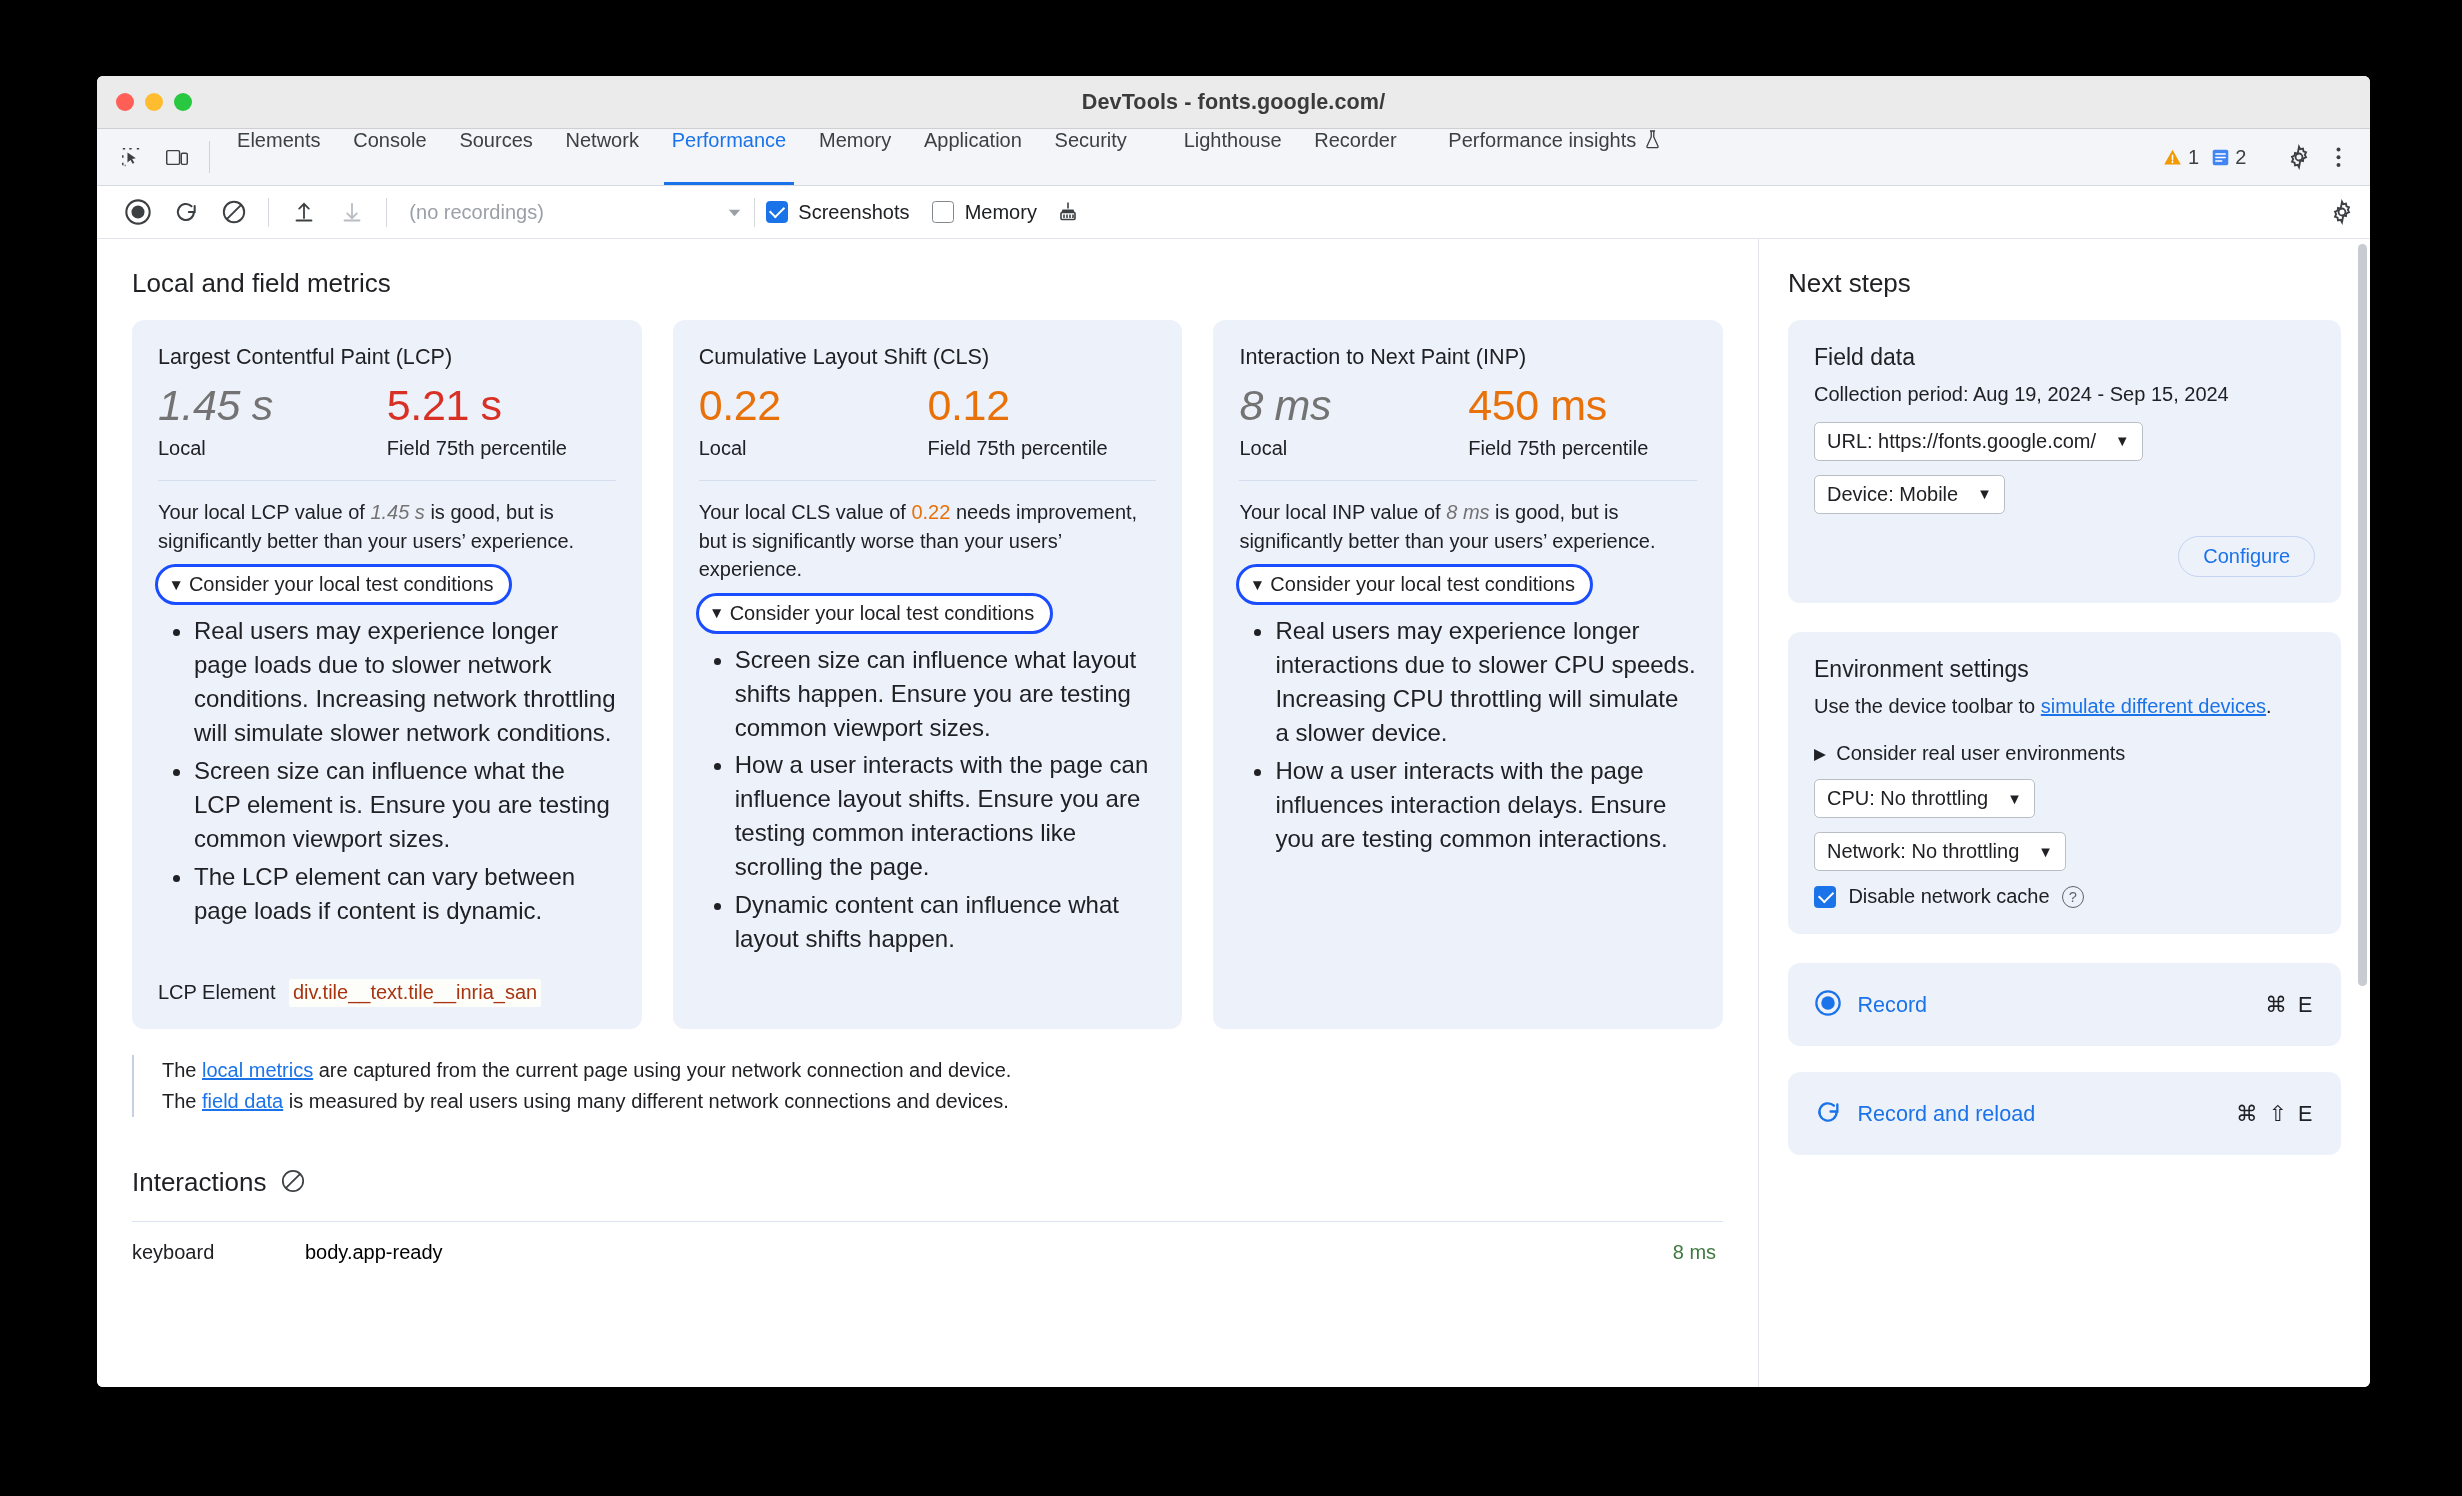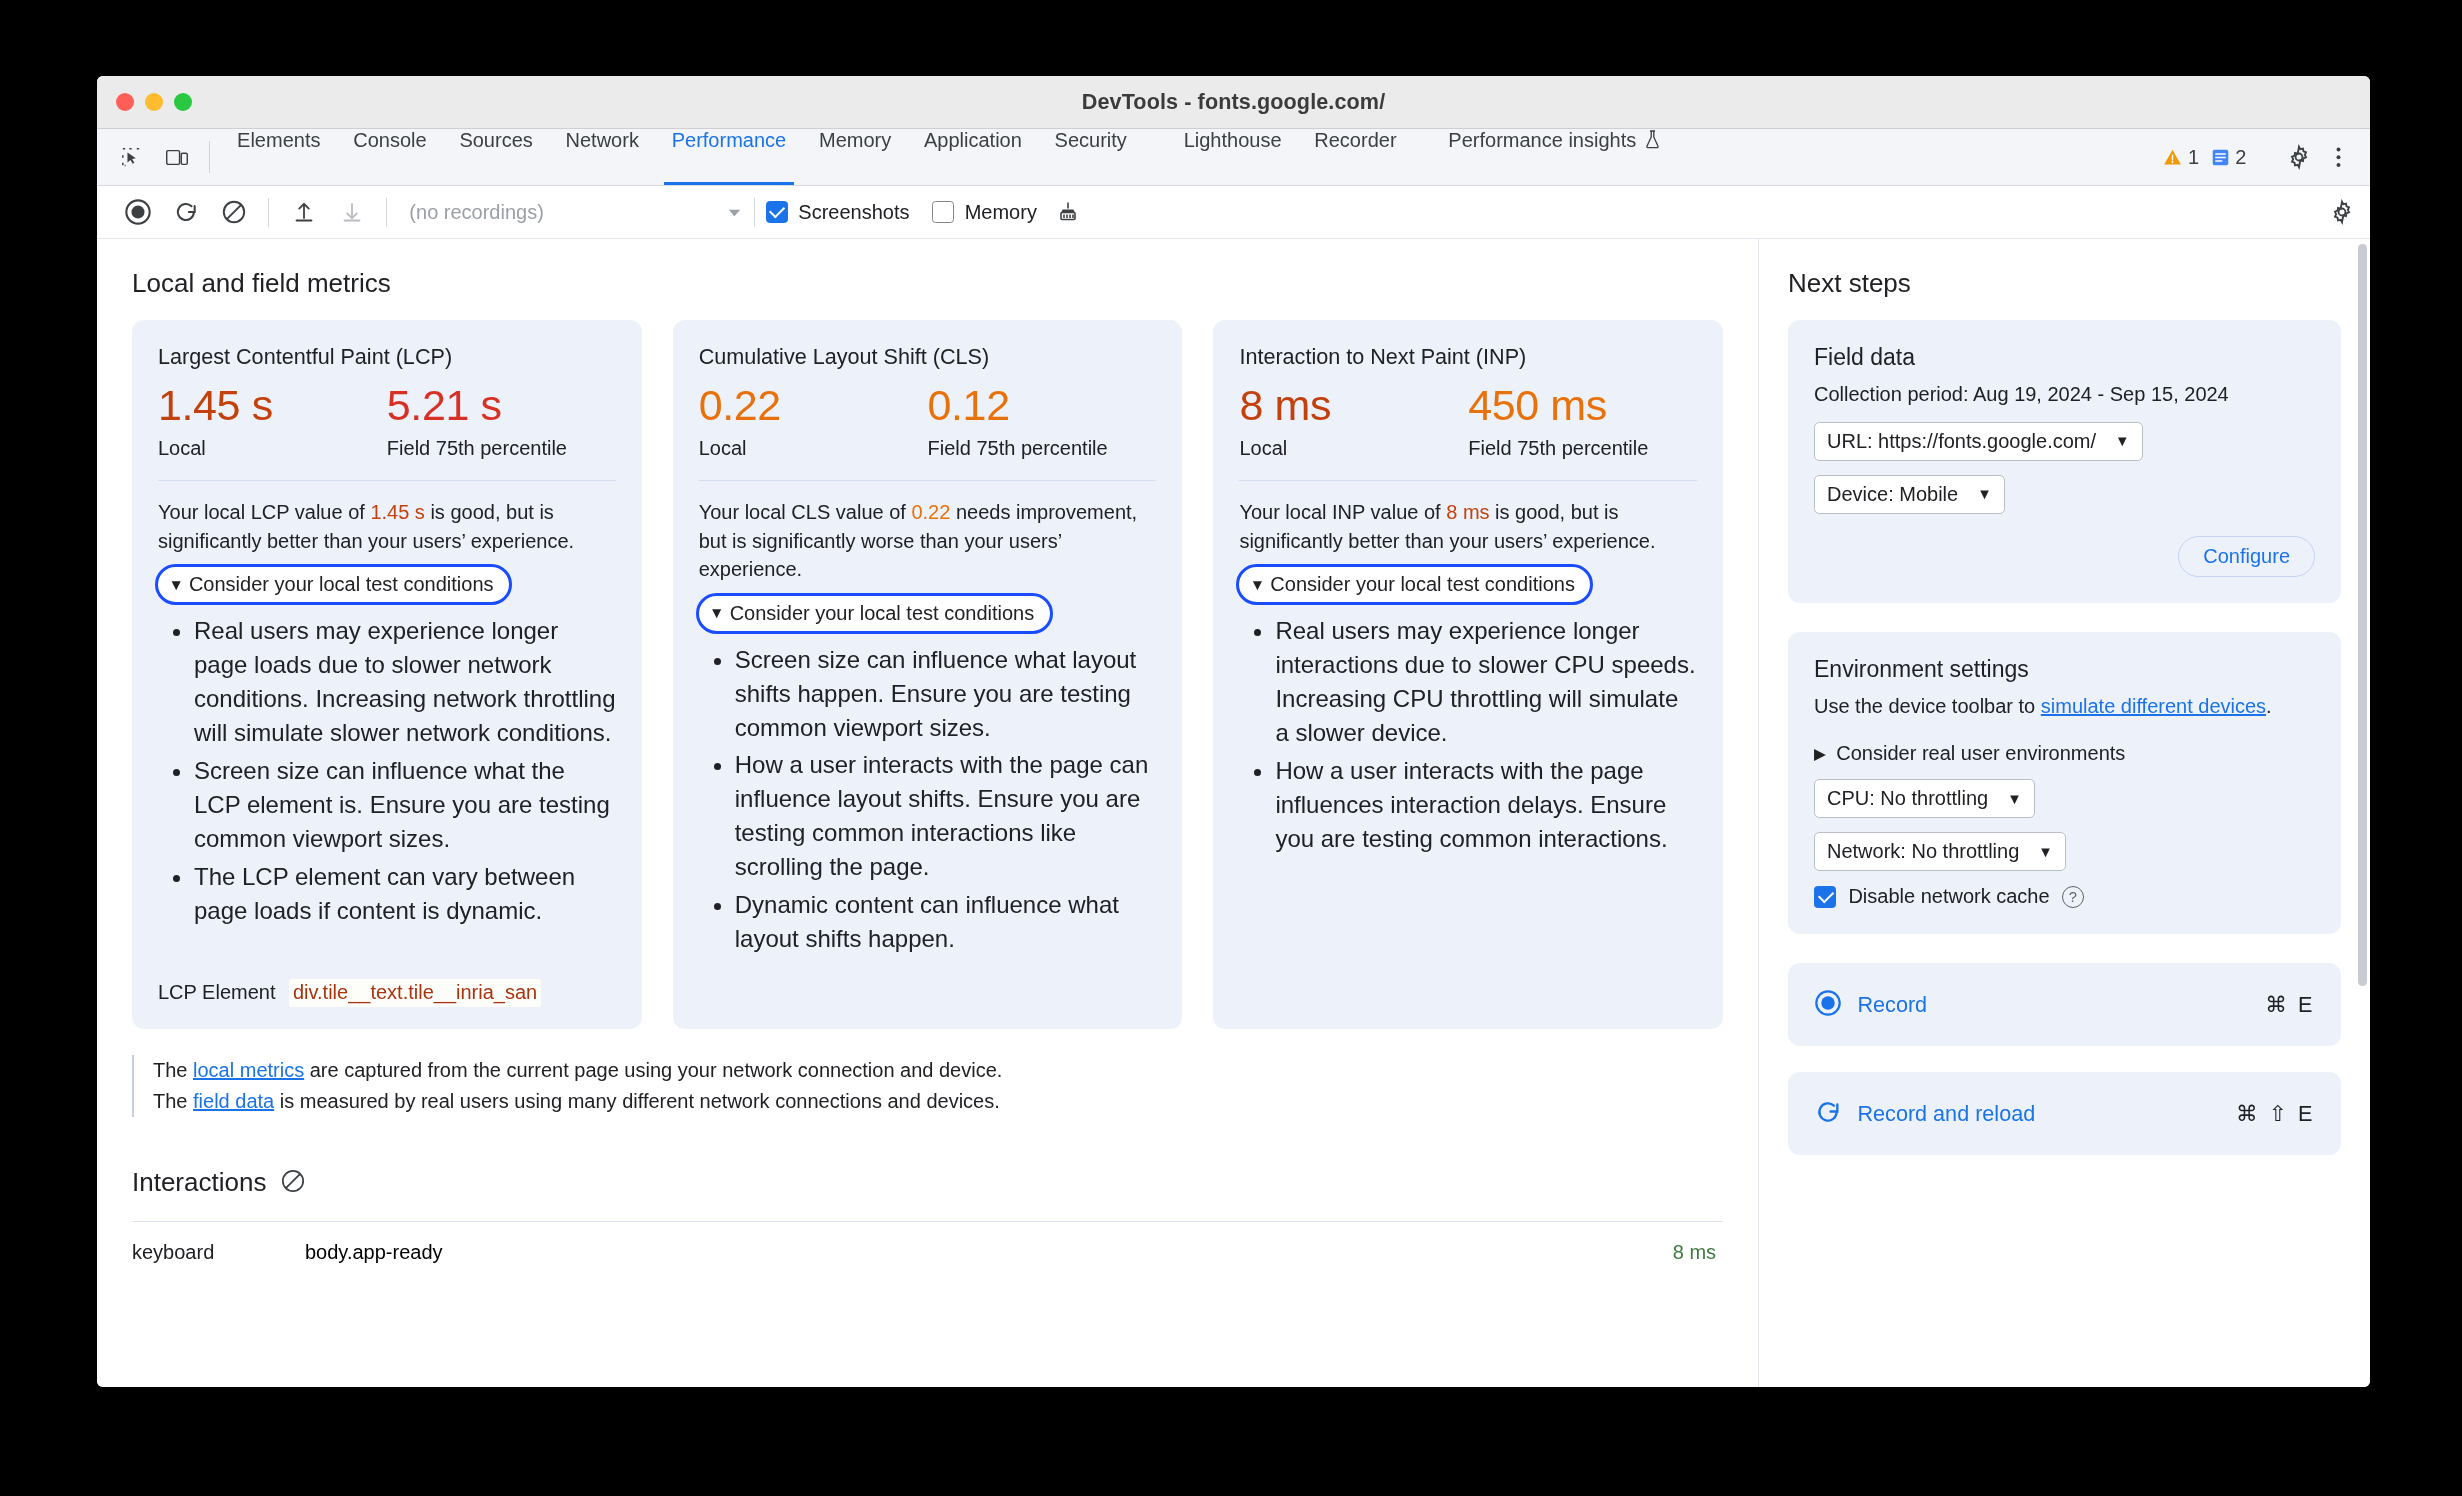--- a/index.html
+++ b/index.html
@@ -117,21 +117,21 @@
     flex: 1 1 0; min-width: 0;
     background: #edf1fa;
     border-radius: 12px;
     padding: 24px 26px 22.4px 26px;
   }
   .card-title { font-size: 21.6px; color: #202124; margin-bottom: 8.6px; }
   .values { display: flex; }
   .vcol { flex: 1 1 0; min-width: 0; }
   .vnum { font-size: 43px; line-height: 1.25; letter-spacing: -0.4px; }
   .vlabel { font-size: 20px; color: #202124; line-height: 1.28; margin-top: 3.5px; }
-  .good { color: #c2410c; }
+  .good { color: #737373; font-style: italic; }
   .bad  { color: #d93025; }
   .warnc{ color: #e8710a; }
   .divider { height: 0.9px; background: #d5ddf0; margin: 19px 0 17px 0; }
   .desc { font-size: 20px; line-height: 1.42; color: #202124; }
   details.cond { margin-top: 12px; }
   details.cond > summary {
     list-style: none; cursor: pointer;
     display: inline-flex; align-items: center;
     font-size: 20px; color: #202124;
     background: #fff;
@@ -150,21 +150,21 @@
   }
   .lcp-el-val {
     background: #fdfdfa; color: #a8340f;
     padding: 2.6px 3.5px; border-radius: 2.6px;
     overflow: hidden; text-overflow: clip; margin-top: 32px;
   }
   
   .note {
     margin-top: 26px;
     border-left: 2.6px solid #c6cfe3;
-    padding-left: 19px;
+    padding-left: 28px;
   }
   .note p { font-size: 20px; line-height: 1.55; color: #202124; }
   a.lk { color: #1a73e8; text-decoration: underline; }
   
   .interactions-hd {
     display: flex; align-items: center; gap: 14px;
     margin-top: 50px; margin-bottom: 22.4px;
   }
   .interactions-hd h2 { font-size: 26px; font-weight: normal; color: #202124; }
   .inter-row {

